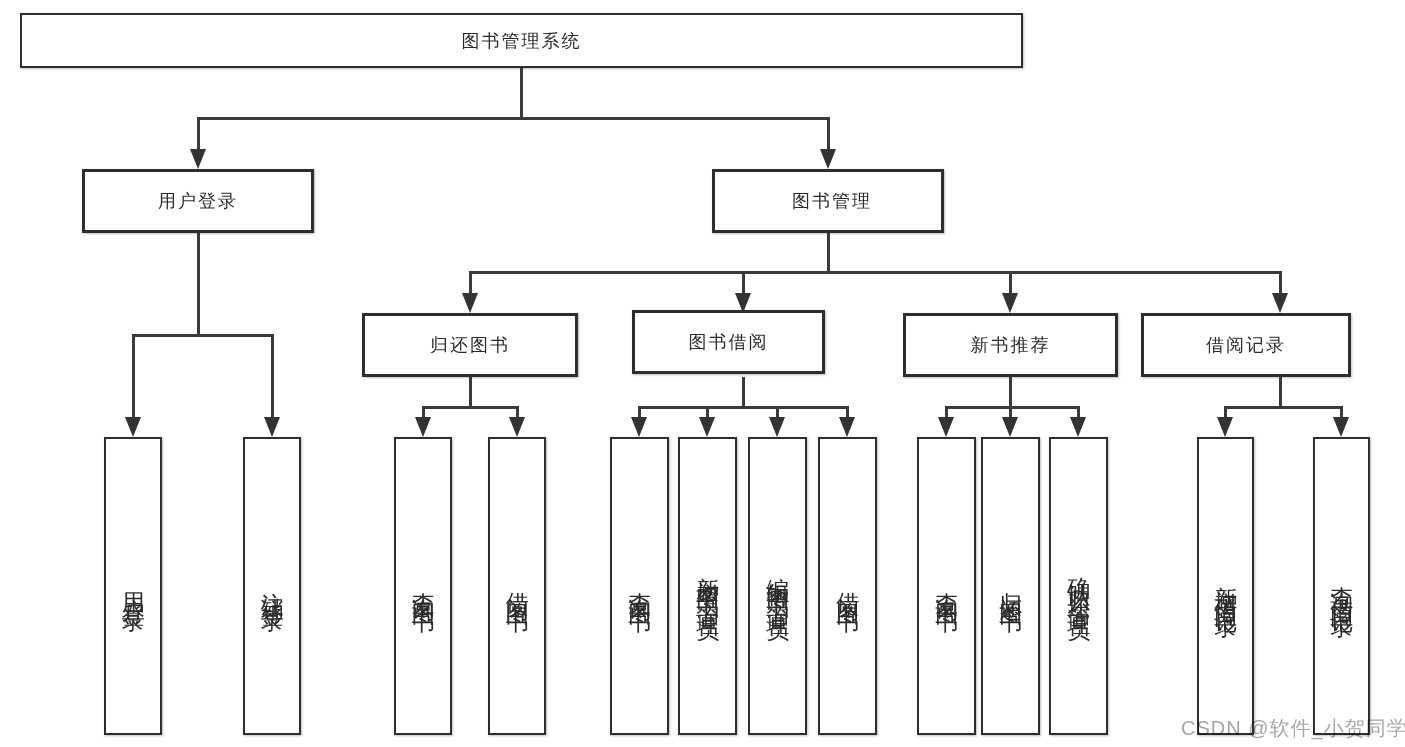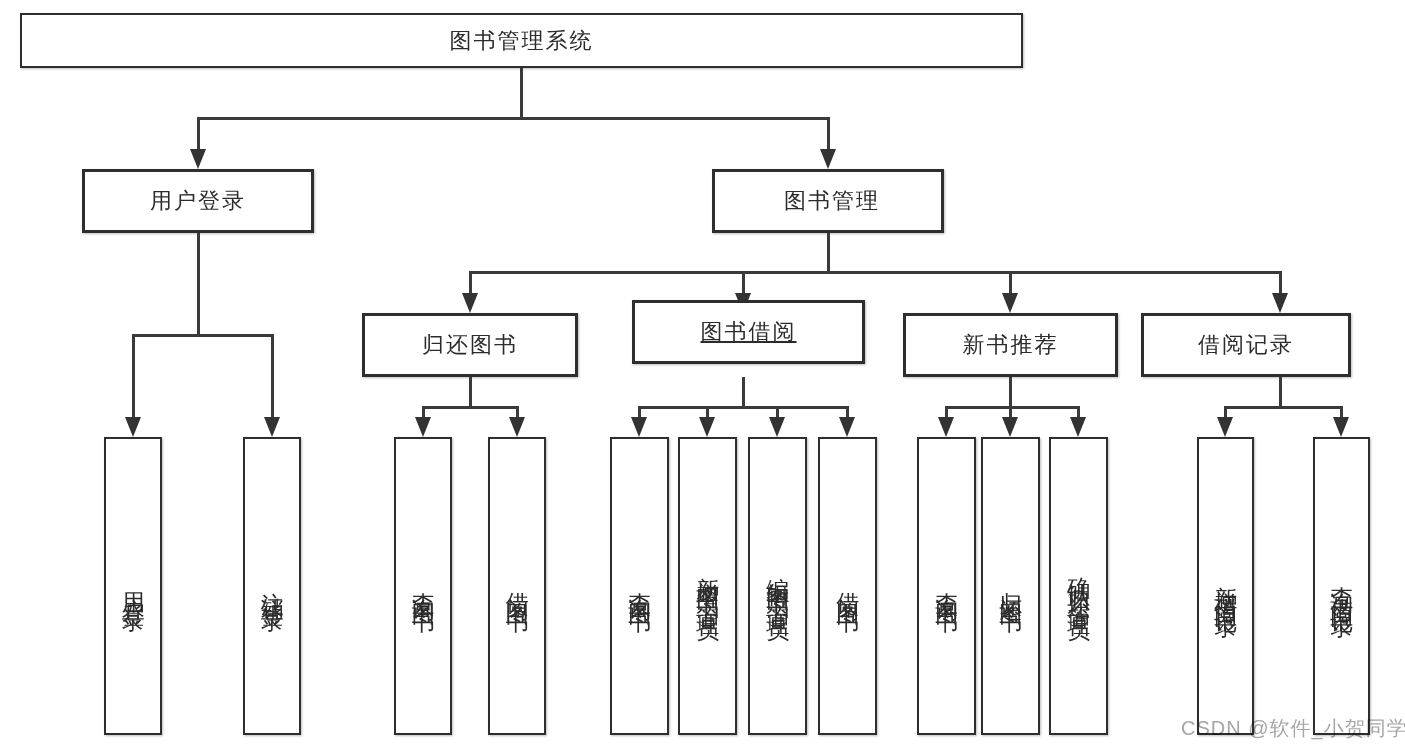--- a/index.html
+++ b/index.html
@@ -9,21 +9,21 @@
     width:1405px;height:747px;
     background:#ffffff;
     font-family:"Liberation Sans","DejaVu Sans",sans-serif;
     overflow:hidden;
   }
   .hbox{
     position:absolute;
     background:#ffffff;
     border:3px solid #2e2e2e;
     display:flex;align-items:center;justify-content:center;
-    font-size:22px;color:#2b2b2b;
+    font-size:18px;color:#2b2b2b;
     box-shadow:1px 1px 2px rgba(70,70,70,.35);
     letter-spacing:2px;
   }
   .hbox.thin{border-width:2.5px;}
   .vbox{
     position:absolute;
     background:#ffffff;
     border:2.5px solid #2e2e2e;
     display:flex;align-items:center;justify-content:center;
     box-shadow:1px 1px 2px rgba(70,70,70,.35);
@@ -92,21 +92,21 @@
   <div class="lv" style="left:742px;top:271px;height:24px;"></div>
   <div class="arr" style="left:735px;top:293px;"></div>
   <div class="lv" style="left:1009px;top:271px;height:24px;"></div>
   <div class="arr" style="left:1002px;top:293px;"></div>
   <div class="lv" style="left:1279px;top:271px;height:24px;"></div>
   <div class="arr" style="left:1272px;top:293px;"></div>
 
   <div class="hbox" style="left:362px;top:313px;width:216px;height:64px;">
     <span>归还图书</span>
   </div>
-  <div class="hbox" style="left:632px;top:300px;width:233px;height:64px;text-decoration:underline;">
+  <div class="hbox" style="left:632px;top:310px;width:193px;height:64px;">
     <span>图书借阅</span>
   </div>
   <div class="hbox" style="left:903px;top:313px;width:215px;height:64px;">
     <span>新书推荐</span>
   </div>
   <div class="hbox" style="left:1141px;top:313px;width:210px;height:64px;">
     <span>借阅记录</span>
   </div>
 
   <div class="lv" style="left:469px;top:377px;height:31px;"></div>

